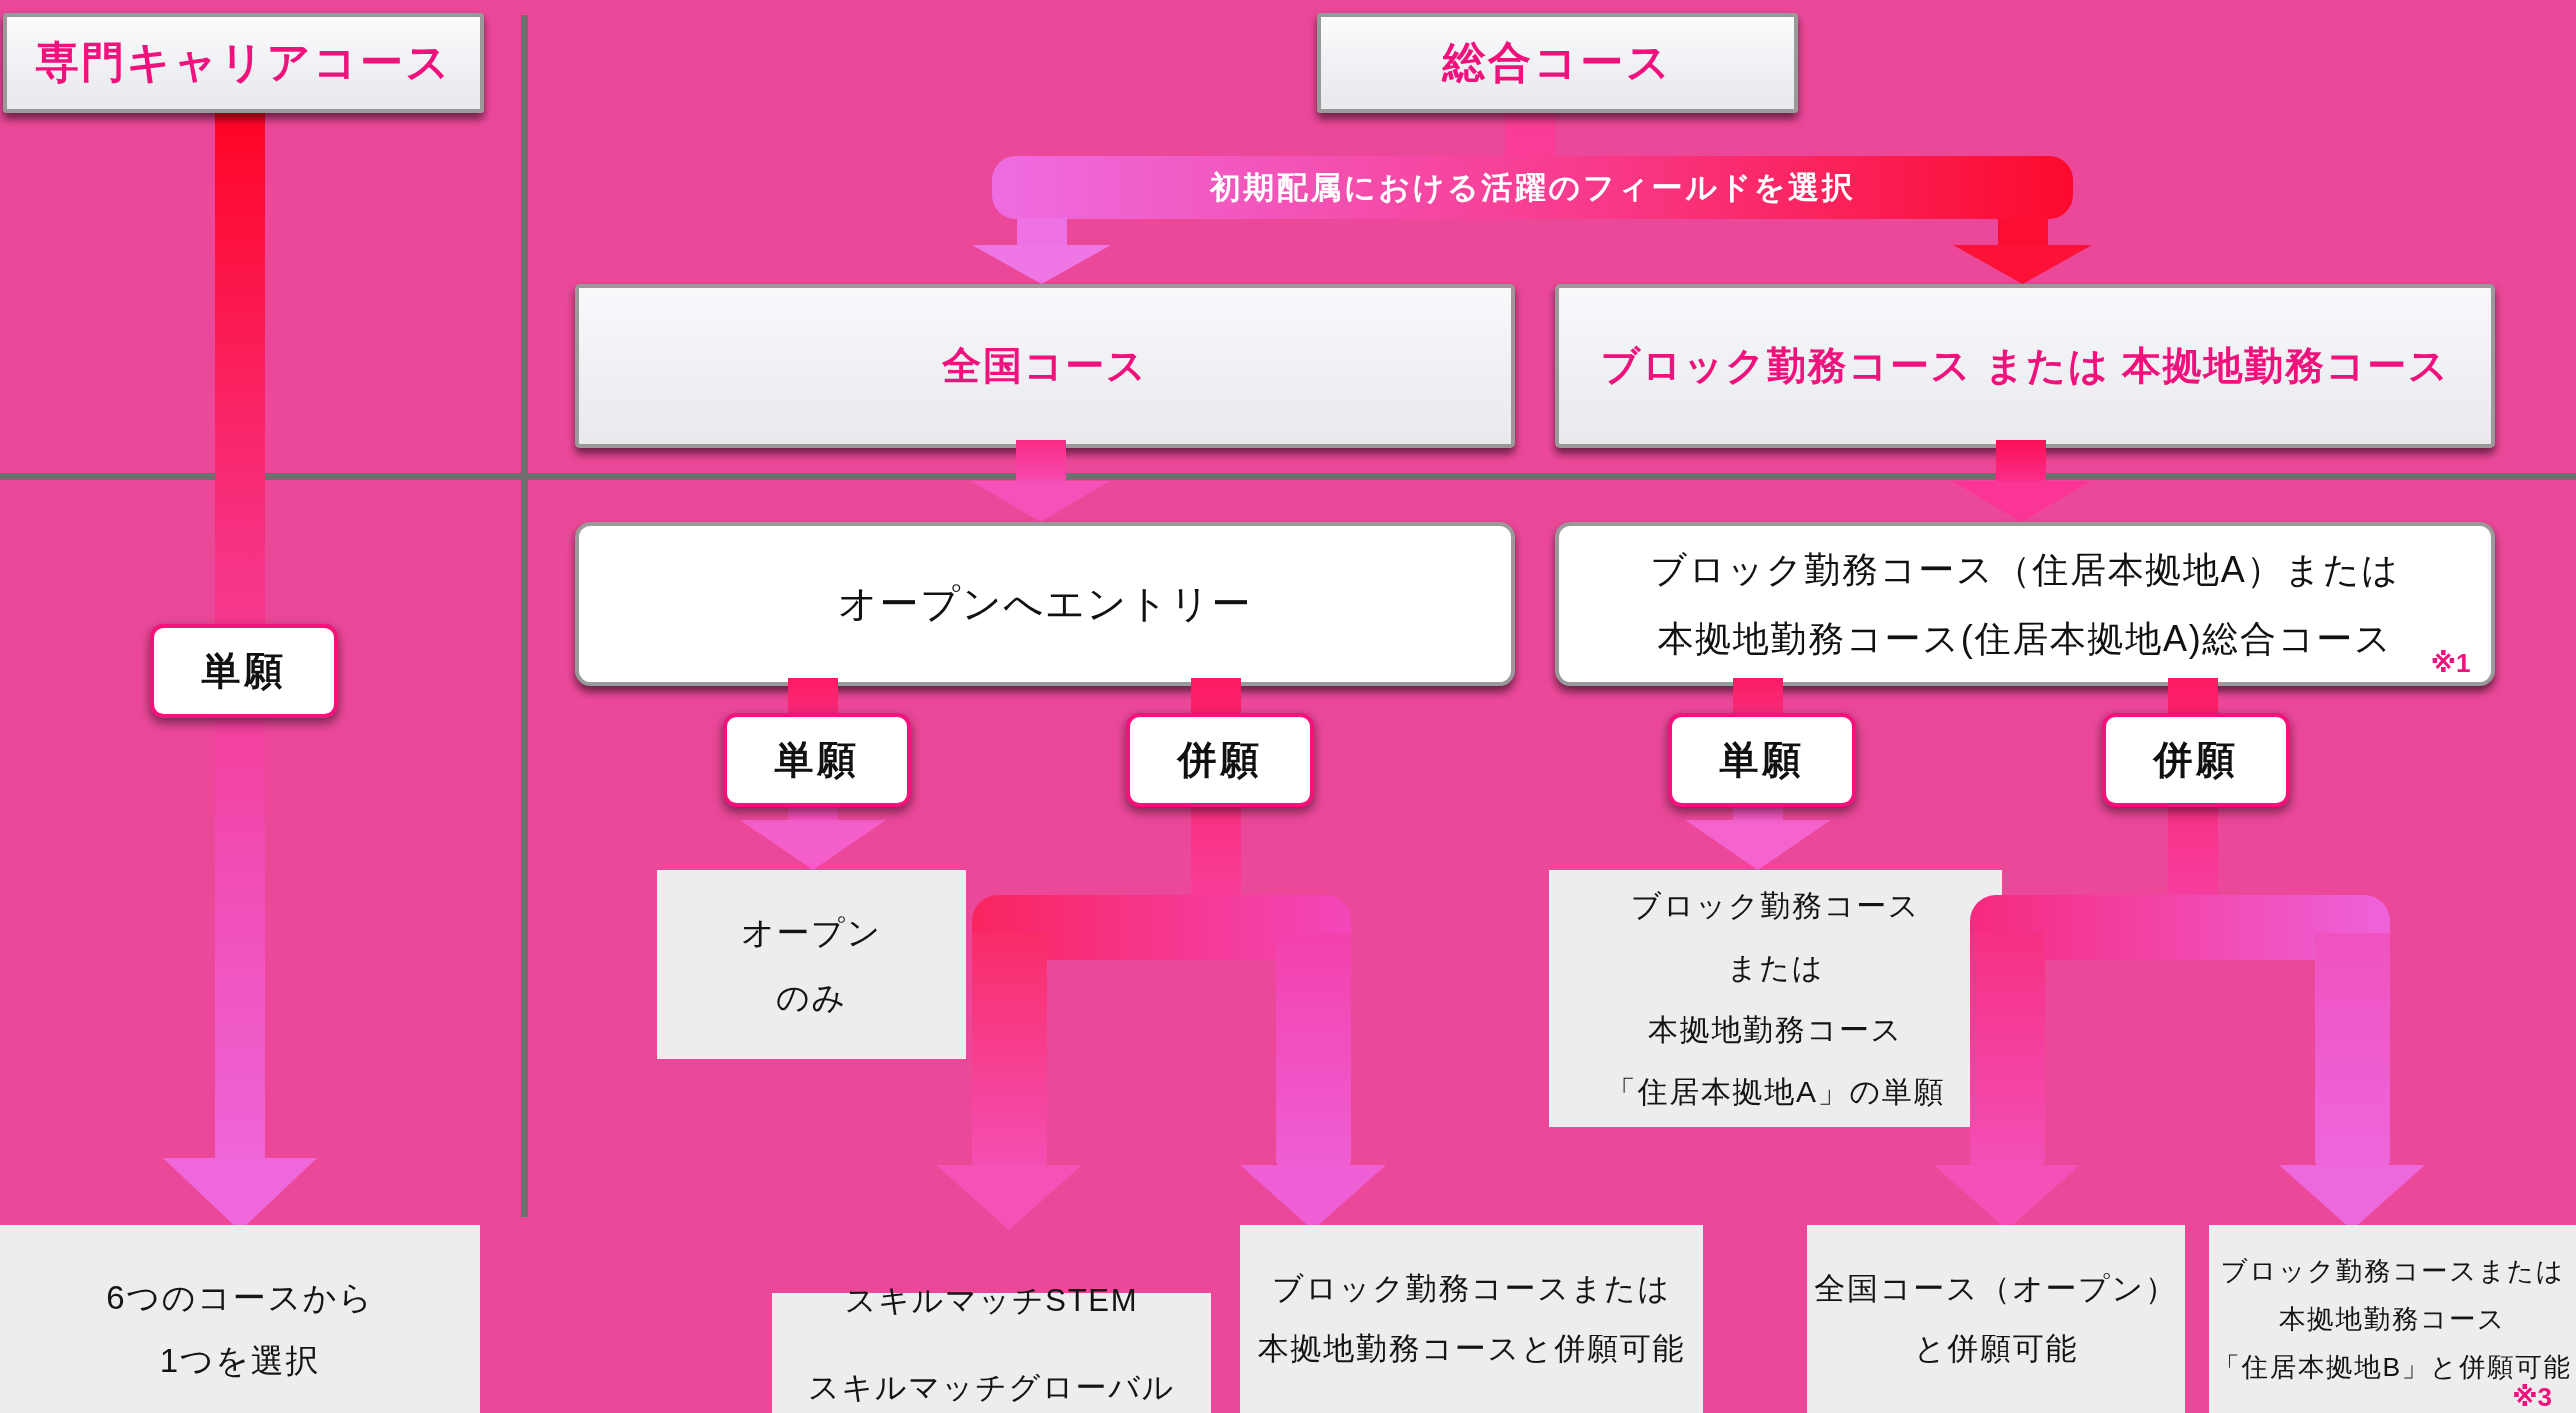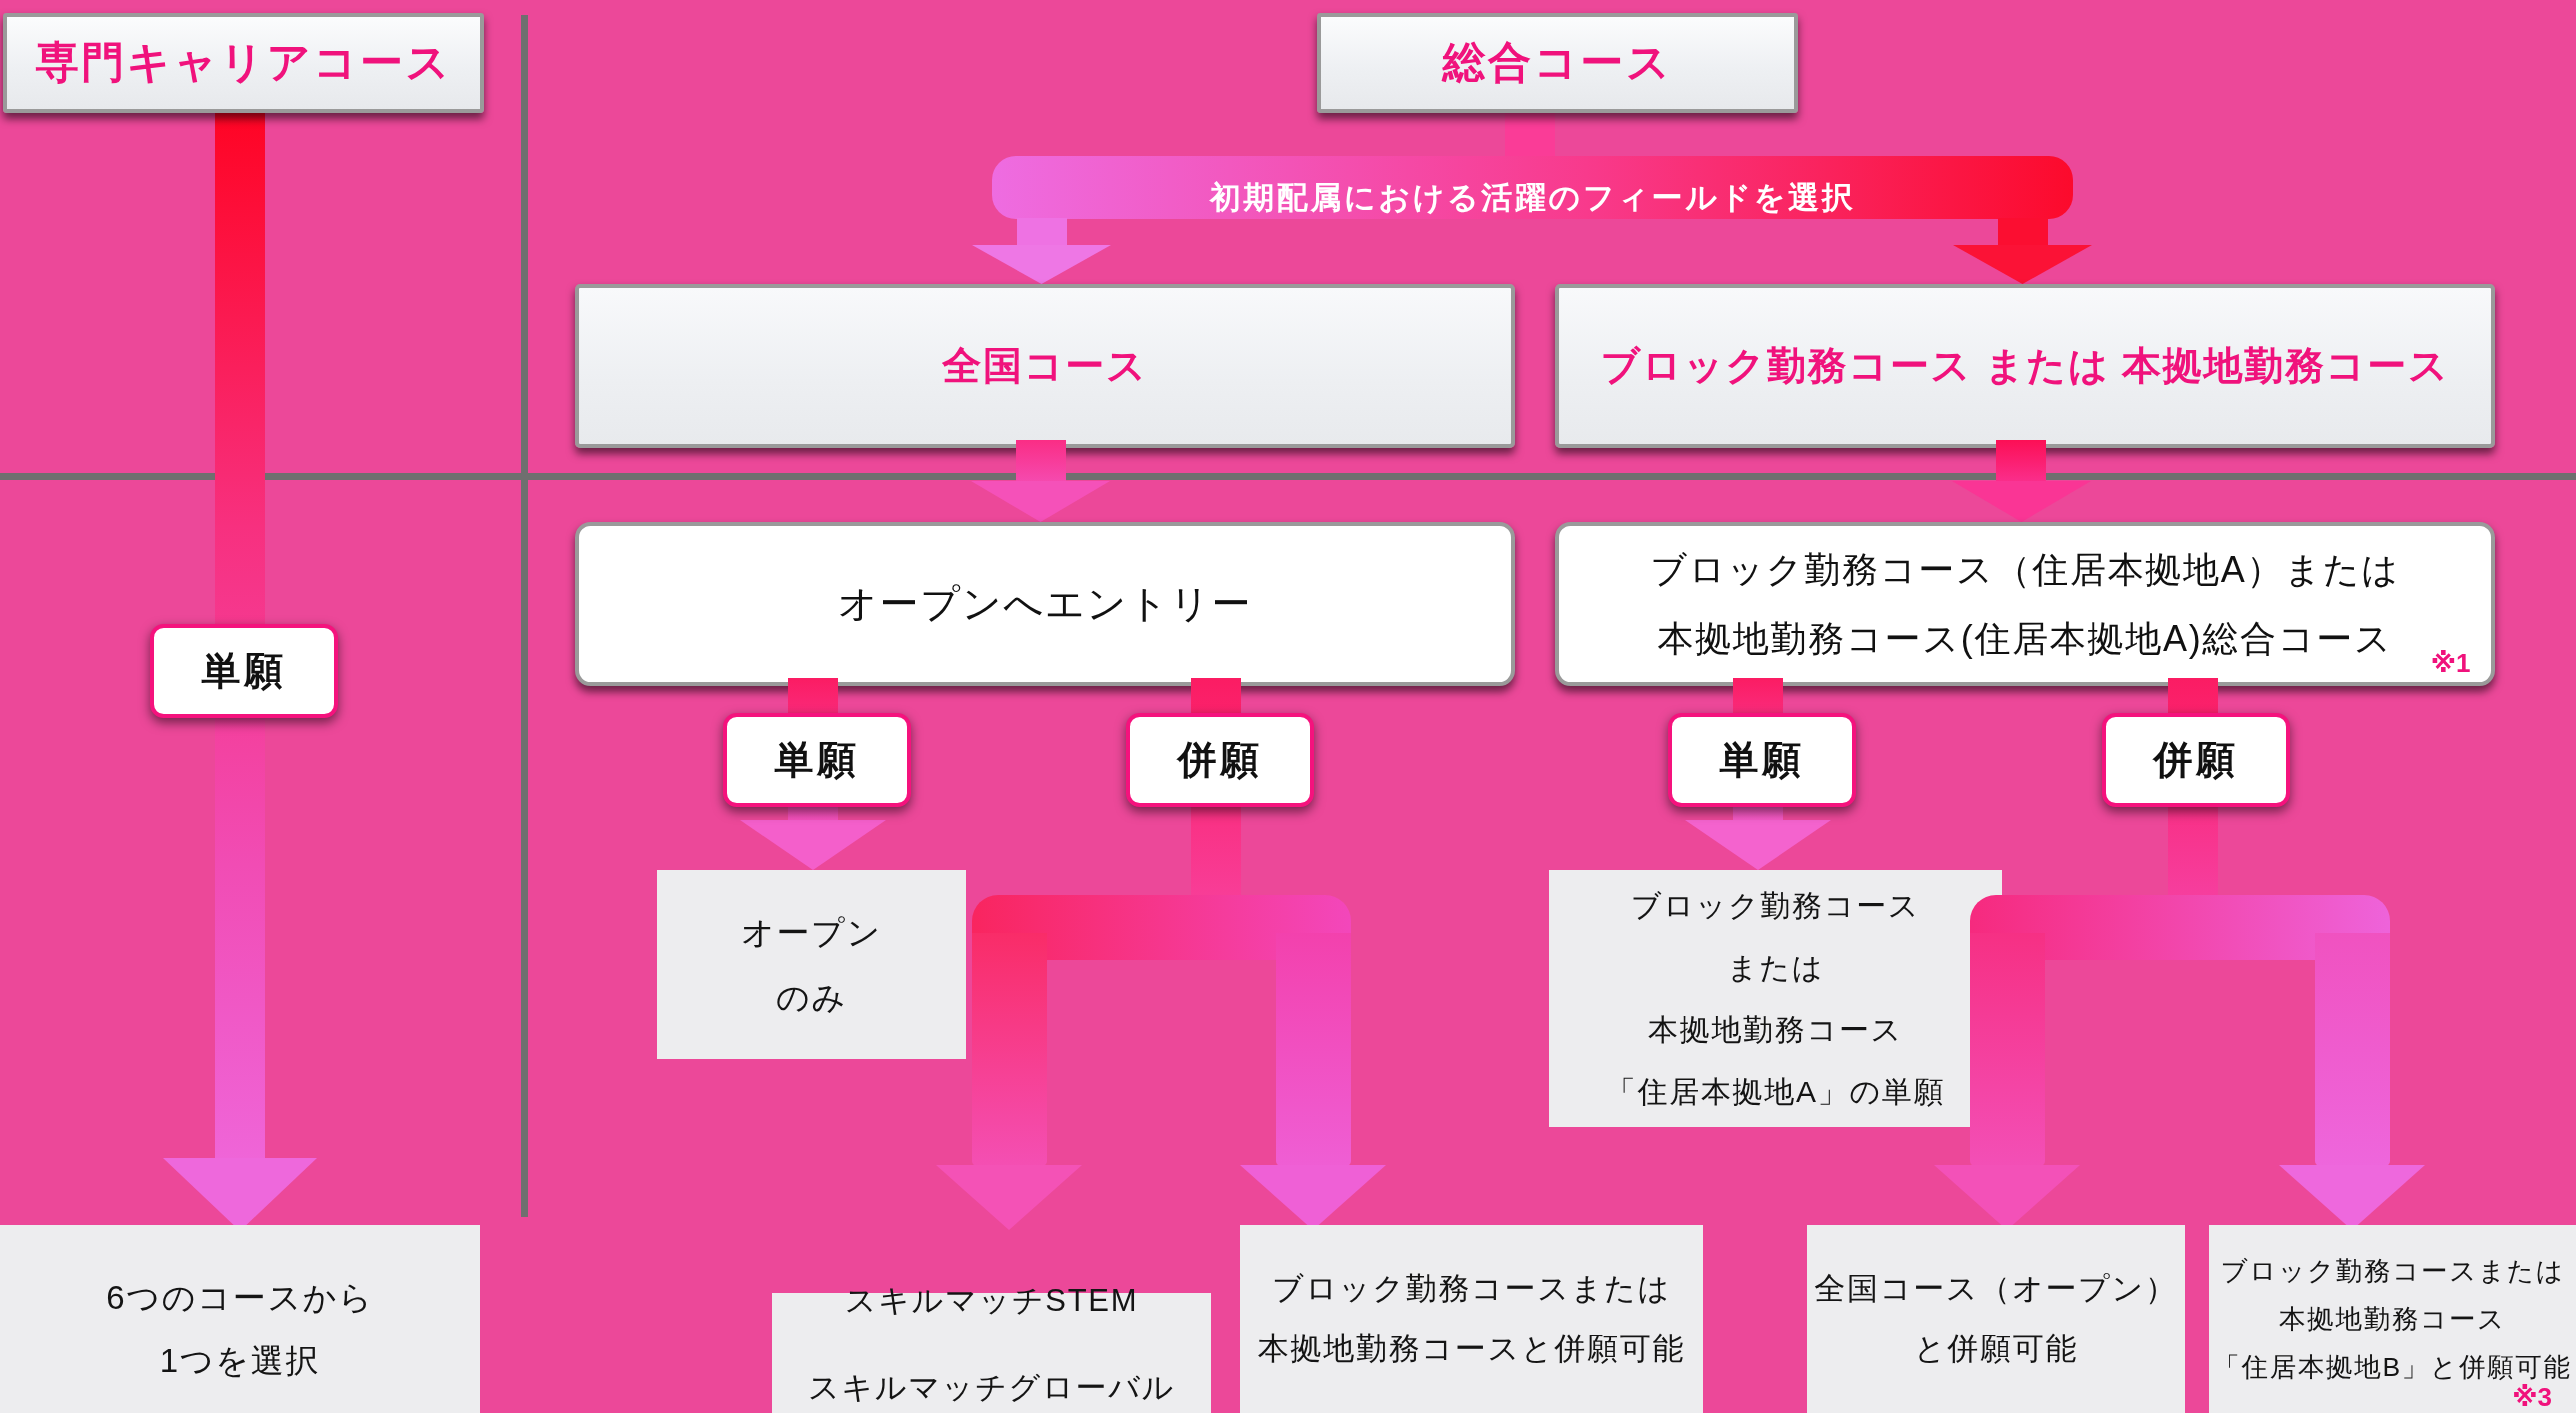--- a/index.html
+++ b/index.html
@@ -30,21 +30,21 @@
   .graybox{background:#ededef;color:#141414;}
   .badge{
     background:#ffffff;border:4.3px solid #f5127d;border-radius:13.7px;
     color:#111;font-size:39px;font-weight:bold;letter-spacing:3.4px;
     box-shadow:0 4.3px 10.3px rgba(0,0,0,.5);
   }
   .stem{position:absolute;}
   .tip{position:absolute;clip-path:polygon(0 0,100% 0,50% 100%);}
   .tbar{
     position:absolute;border-radius:24px;
-    display:flex;align-items:flex-end;justify-content:center;font-family:Liberation Serif, serif;
+    display:flex;align-items:center;justify-content:center;font-family:Liberation Serif, serif;
   }
   .tbar span{color:#fff;font-size:31px;font-weight:bold;letter-spacing:2.6px;}
   .note{position:absolute;color:#f0127c;font-size:26px;font-weight:bold;}
   .line{letter-spacing:1.7px;}
 </style>
 </head>
 <body>
 
 <div class="stage">
 

